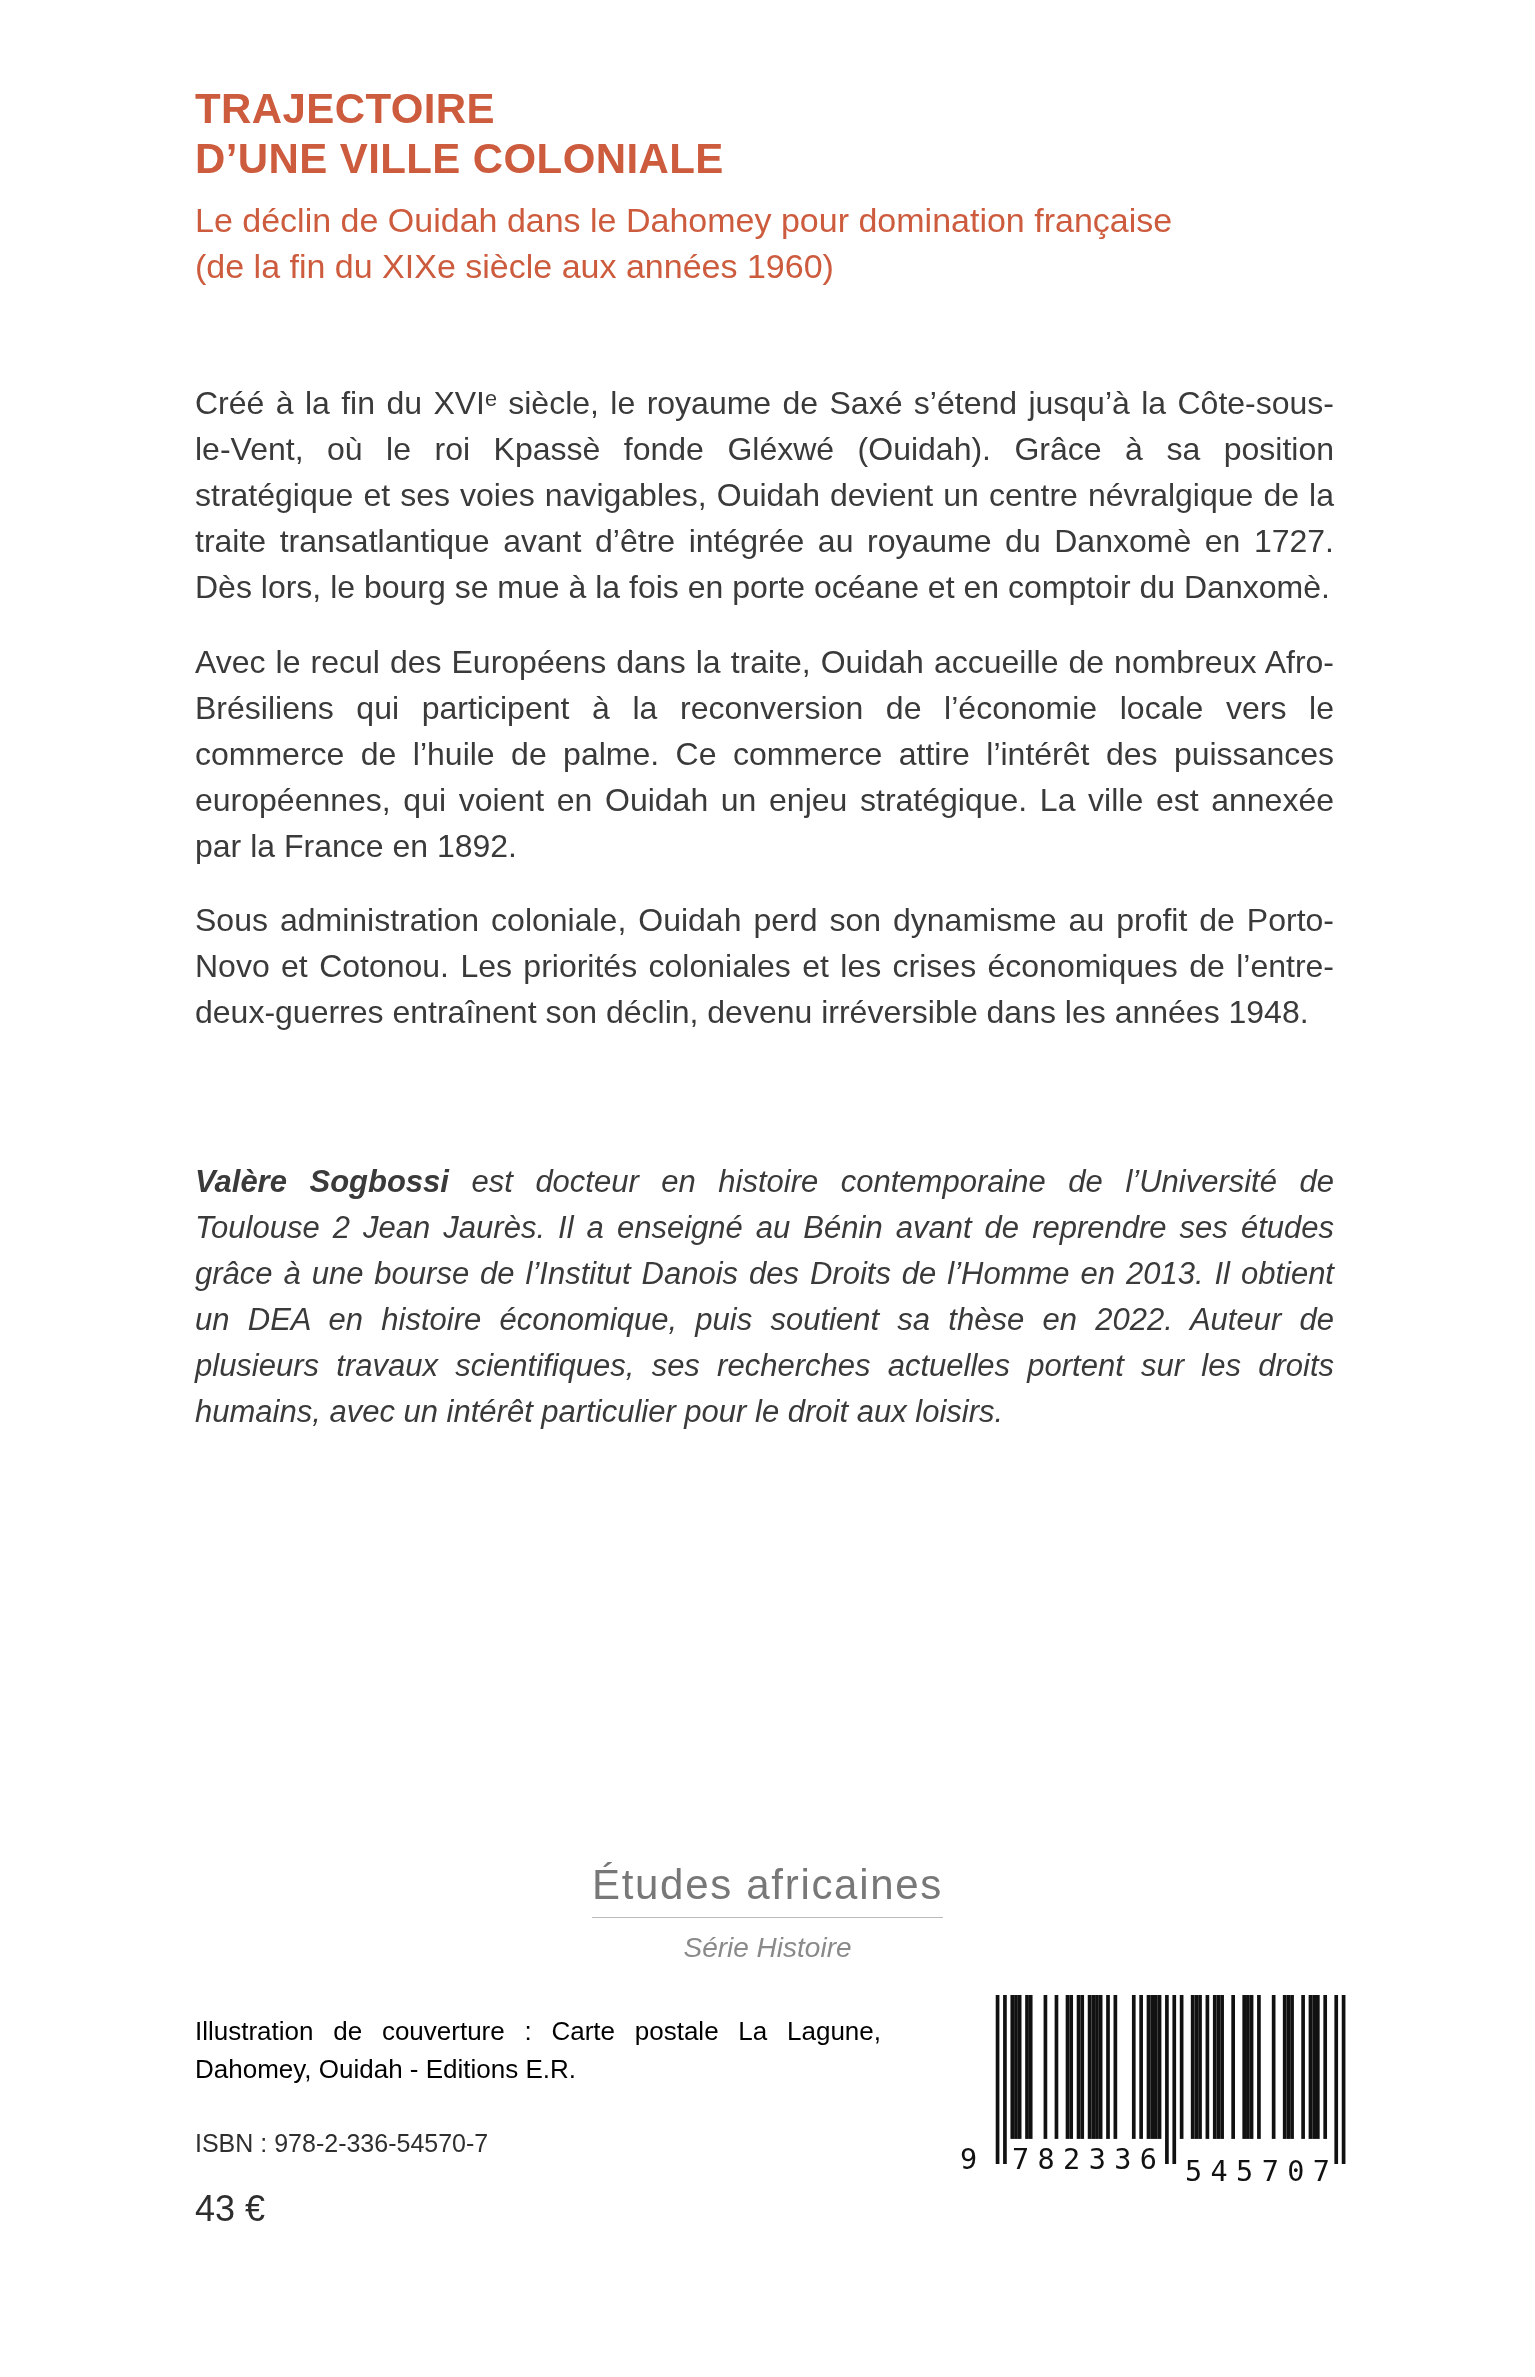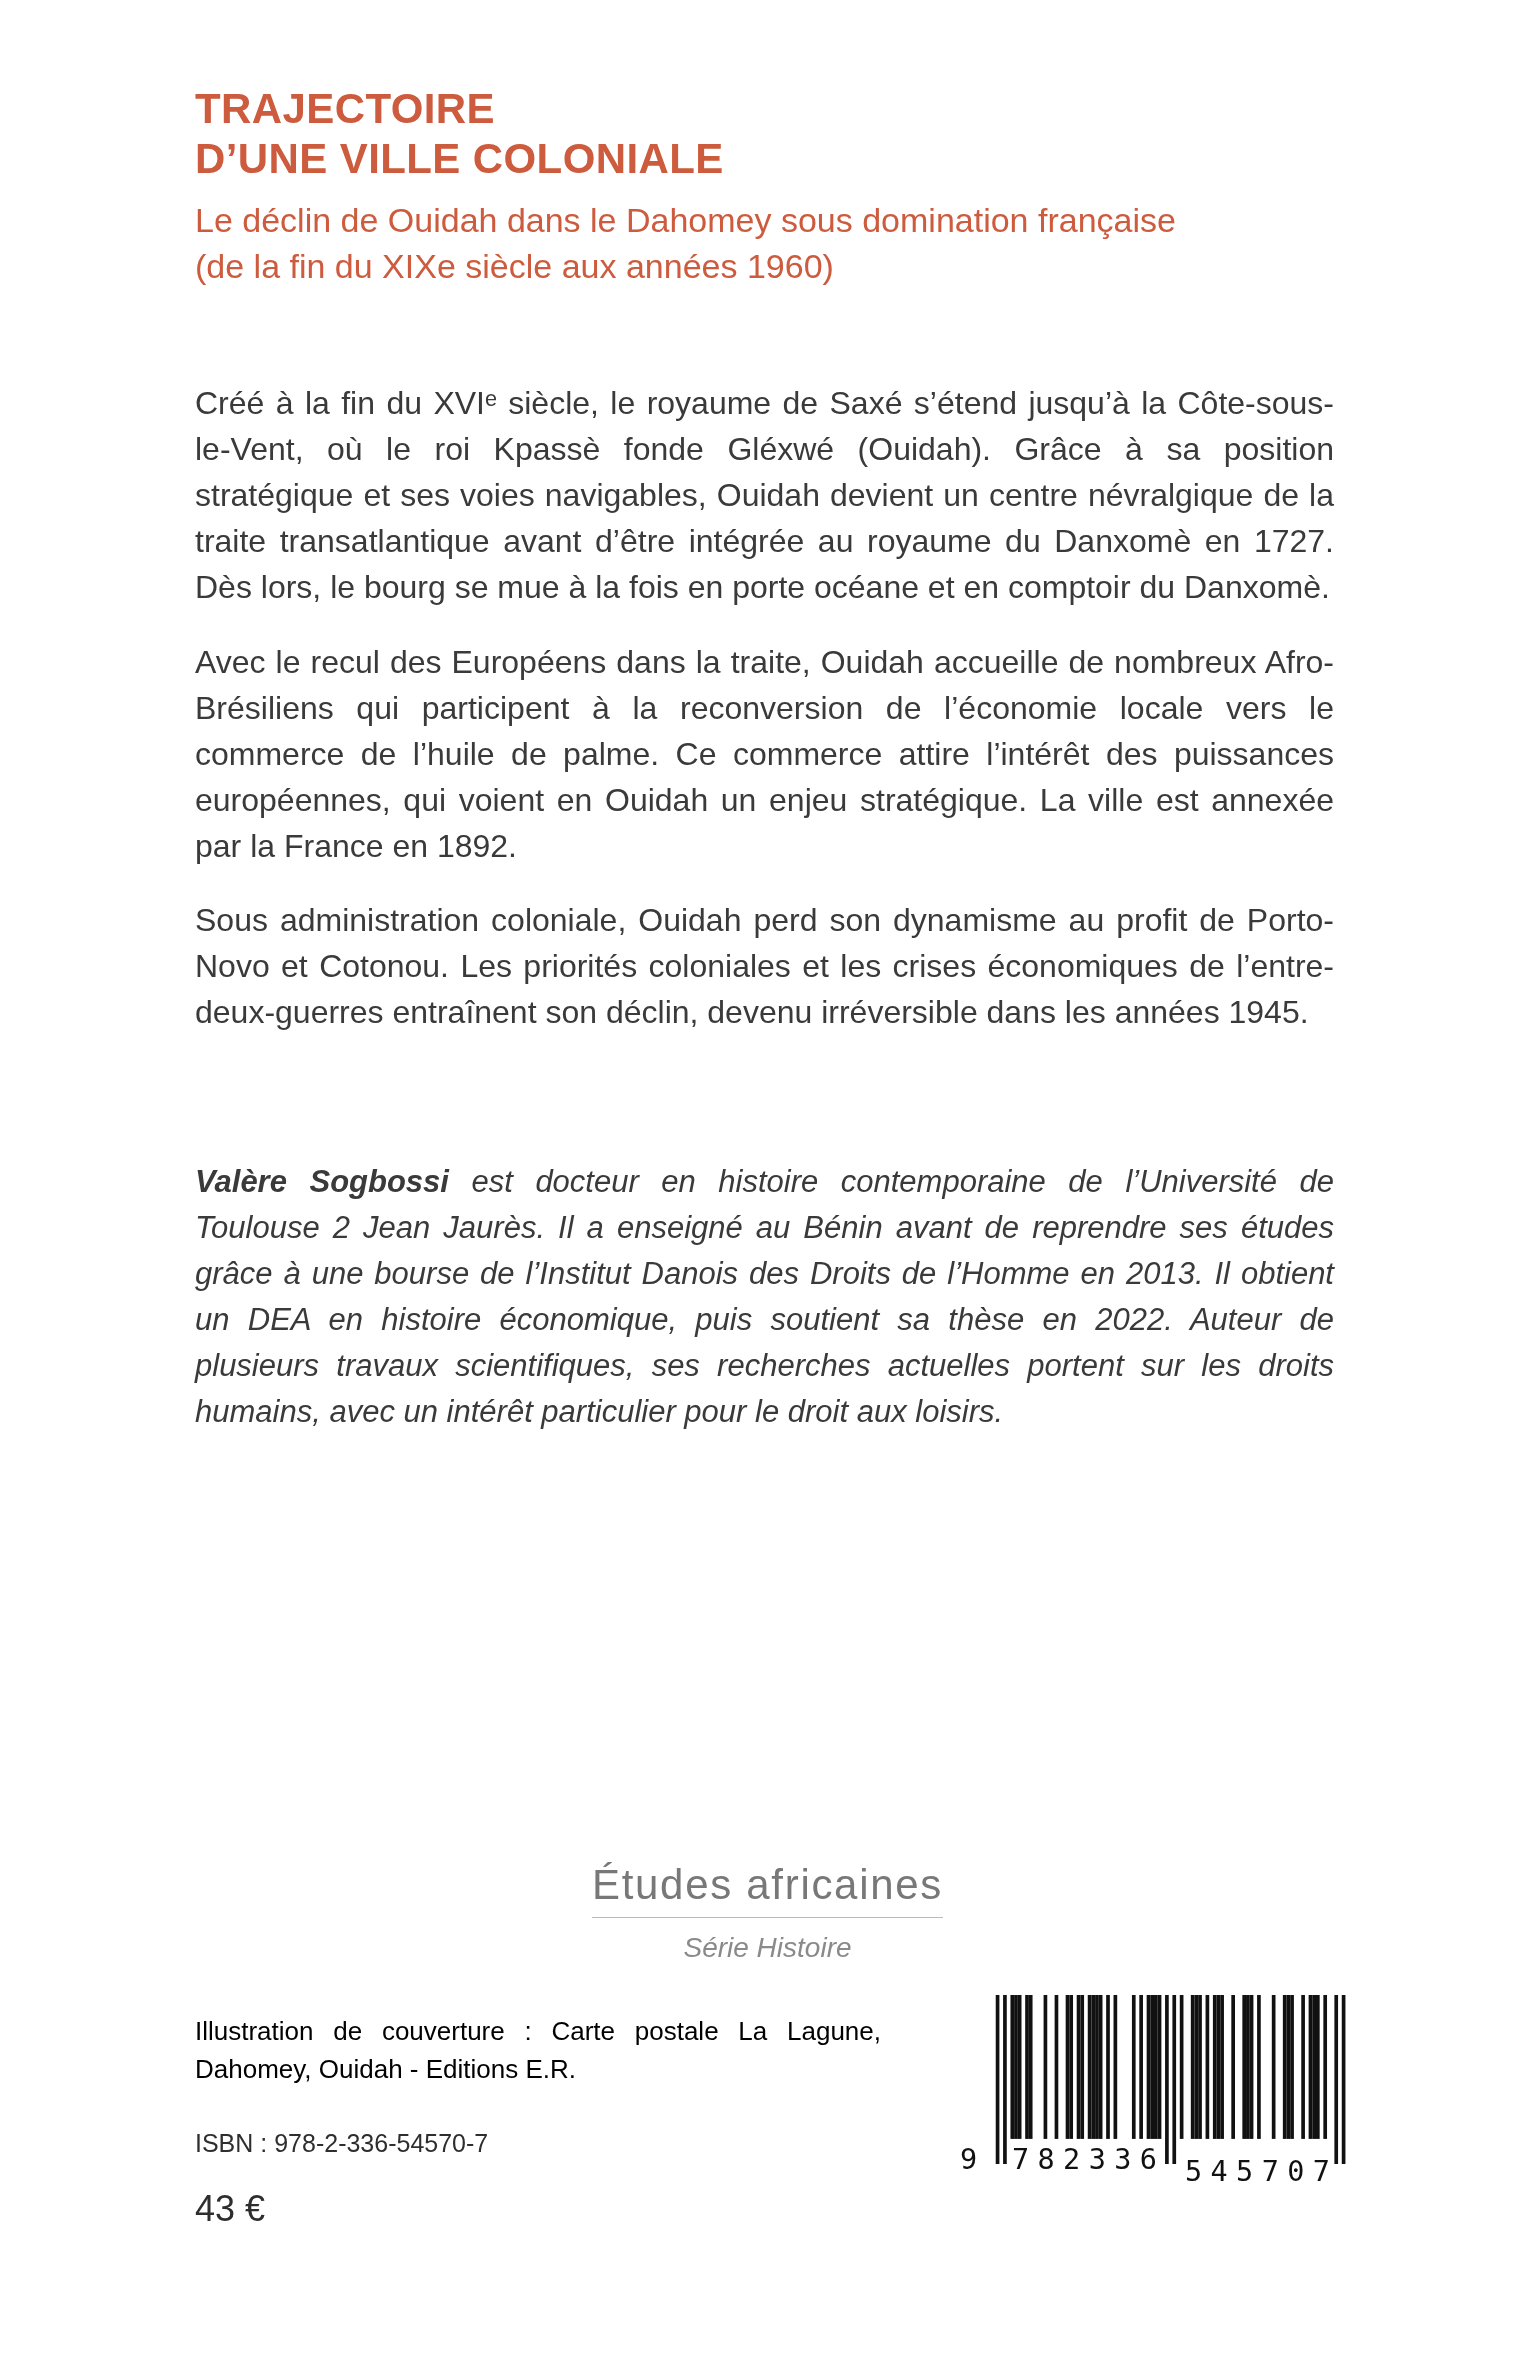--- a/index.html
+++ b/index.html
@@ -56,28 +56,28 @@
 <div class="page">
 
   <div class="content">
 
     <h1 class="title">
       <span>TRAJECTOIRE</span>
       <span>D’UNE VILLE COLONIALE</span>
     </h1>
 
     <h2 class="subtitle">
-      <span>Le déclin de Ouidah dans le Dahomey sous domination française</span>
+      <span>Le déclin de Ouidah dans le Dahomey pour domination française</span>
       <span>(de la fin du XIXe siècle aux années 1960)</span>
     </h2>
 
     <div class="synopsis">
       <p>Créé à la fin du XVIᵉ siècle, le royaume de Saxé s’étend jusqu’à la Côte-sous-le-Vent, où le roi Kpassè fonde Gléxwé (Ouidah). Grâce à sa position stratégique et ses voies navigables, Ouidah devient un centre névralgique de la traite transatlantique avant d’être intégrée au royaume du Danxomè en 1727. Dès lors, le bourg se mue à la fois en porte océane et en comptoir du Danxomè.</p>
       <p>Avec le recul des Européens dans la traite, Ouidah accueille de nombreux Afro-Brésiliens qui participent à la reconversion de l’économie locale vers le commerce de l’huile de palme. Ce commerce attire l’intérêt des puissances européennes, qui voient en Ouidah un enjeu stratégique. La ville est annexée par la France en 1892.</p>
-      <p>Sous administration coloniale, Ouidah perd son dynamisme au profit de Porto-Novo et Cotonou. Les priorités coloniales et les crises économiques de l’entre-deux-guerres entraînent son déclin, devenu irréversible dans les années 1945.</p>
+      <p>Sous administration coloniale, Ouidah perd son dynamisme au profit de Porto-Novo et Cotonou. Les priorités coloniales et les crises économiques de l’entre-deux-guerres entraînent son déclin, devenu irréversible dans les années 1948.</p>
     </div>
 
     <p class="bio">
       <b>Valère Sogbossi</b>
       <span>est docteur en histoire contemporaine de l’Université de Toulouse 2 Jean Jaurès. Il a enseigné au Bénin avant de reprendre ses études grâce à une bourse de l’Institut Danois des Droits de l’Homme en 2013. Il obtient un DEA en histoire économique, puis soutient sa thèse en 2022. Auteur de plusieurs travaux scientifiques, ses recherches actuelles portent sur les droits humains, avec un intérêt particulier pour le droit aux loisirs.</span>
     </p>
 
   </div>
 
   <div class="series">

